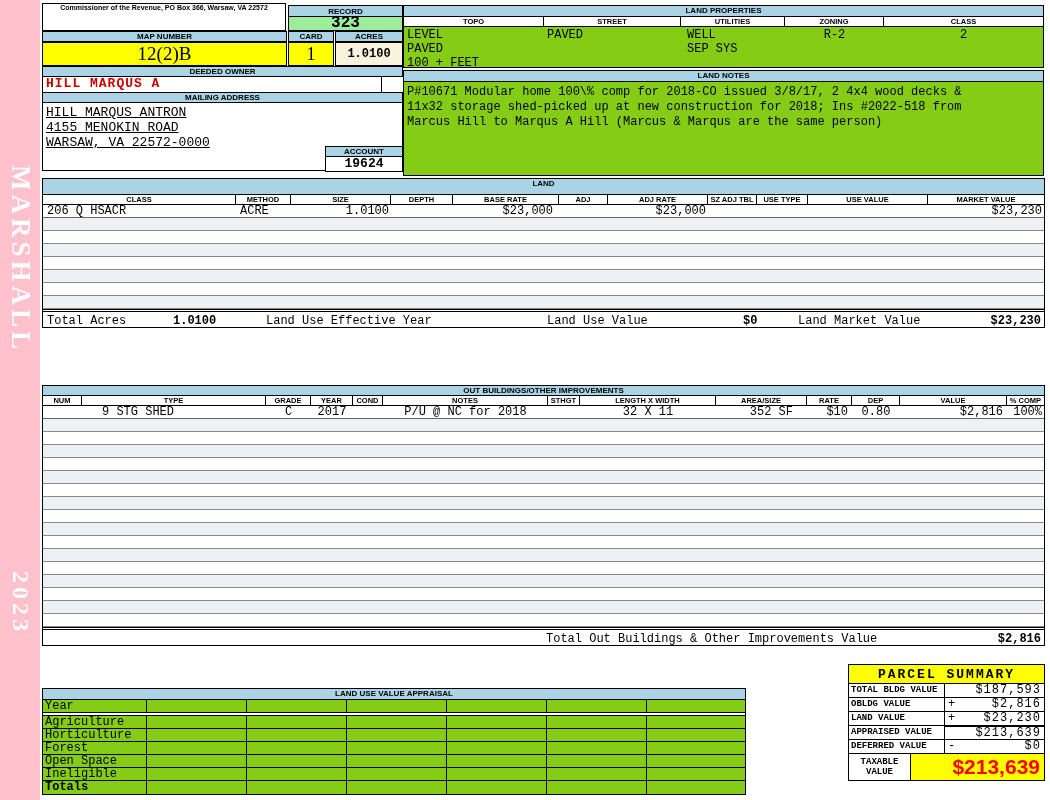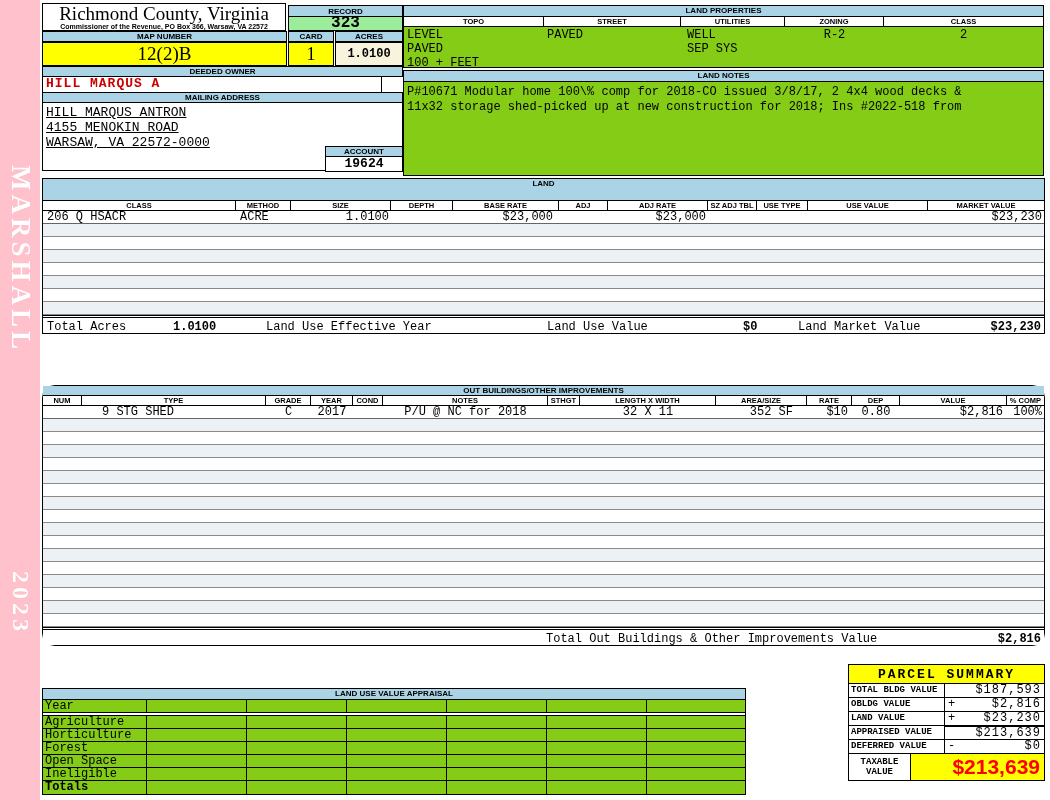--- a/index.html
+++ b/index.html
@@ -145,21 +145,20 @@
 </style>
 </head>
 <body>
 
 <div class="abs pink-strip">
   <div class="abs vtext" style="left:5px; top:165px; font-size:27px;">MARSHALL</div>
   <div class="abs vtext" style="left:7px; top:571px; font-size:24px;">2023</div>
 </div>
 
 <div class="abs box tc" style="left:42px; top:3px; width:244px; height:28px;">
-  <div class="serif" style="font-size:19px; line-height:19px;">Richmond County, Virginia</div>
   <div class="sans b" style="font-size:7px; line-height:8px;">Commissioner of the Revenue, PO Box 366, Warsaw, VA 22572</div>
 </div>
 
 <div class="abs" style="left:288px; top:5px; width:115px;">
   <div class="bar" style="height:12px; line-height:11px;">RECORD</div>
   <div class="box b tc" style="height:14px; background:#9BEC9B; font-size:16px; line-height:12px; border-top:none;">323</div>
 </div>
 
 <div class="abs tbl" style="left:403px; top:5px; width:641px; height:63px;">
   <div class="bar" style="height:11px; line-height:10px;">LAND PROPERTIES</div>
@@ -208,25 +207,26 @@
 </div>
 
 <div class="abs bar" style="left:325px; top:146px; width:78px; height:11px; line-height:10px; z-index:2;">ACCOUNT</div>
 <div class="abs box b tc" style="left:325px; top:157px; width:78px; height:15px; font-size:13px; line-height:14px; border-top:none; z-index:2;">19624</div>
 
 <div class="abs tbl" style="left:403px; top:70px; width:641px; height:106px;">
   <div class="bar" style="height:11px; line-height:10px;">LAND NOTES</div>
   <div style="font-size:12px; line-height:15px; padding:3px 0 0 3px; white-space:nowrap;">
     <div>P#10671 Modular home 100\% comp for 2018-CO issued 3/8/17, 2 4x4 wood decks &amp;</div>
     <div>11x32 storage shed-picked up at new construction for 2018; Ins #2022-518 from</div>
+    <div>Marcus Hill to Marqus A Hill (Marcus &amp; Marqus are the same person)</div>
   </div>
 </div>
 
 <div class="abs tbl" style="left:42px; top:178px; width:1003px;">
-  <div class="bar" style="height:22px; line-height:9px;">LAND</div>
+  <div class="bar" style="height:16px; line-height:9px;">LAND</div>
   <div class="grid land-grid hrow">
     <div class="hc">CLASS</div>
     <div class="hc">METHOD</div>
     <div class="hc">SIZE</div>
     <div class="hc">DEPTH</div>
     <div class="hc">BASE RATE</div>
     <div class="hc">ADJ</div>
     <div class="hc">ADJ RATE</div>
     <div class="hc">SZ ADJ TBL</div>
     <div class="hc">USE TYPE</div>
@@ -257,21 +257,21 @@
     <span style="left:4px;">Total Acres</span>
     <span class="b" style="left:130px;">1.0100</span>
     <span style="left:223px;">Land Use Effective Year</span>
     <span style="left:504px;">Land Use Value</span>
     <span class="b" style="left:700px;">$0</span>
     <span style="left:755px;">Land Market Value</span>
     <span class="b" style="right:3px;">$23,230</span>
   </div>
 </div>
 
-<div class="abs tbl" style="left:42px; top:385px; width:1003px;border-radius:13px;">
+<div class="abs tbl" style="left:42px; top:385px; width:1003px;">
   <div class="bar" style="height:10px; line-height:9px;">OUT BUILDINGS/OTHER IMPROVEMENTS</div>
   <div class="grid ob-grid hrow">
     <div class="hc">NUM</div>
     <div class="hc">TYPE</div>
     <div class="hc">GRADE</div>
     <div class="hc">YEAR</div>
     <div class="hc">COND</div>
     <div class="hc">NOTES</div>
     <div class="hc">STHGT</div>
     <div class="hc">LENGTH X WIDTH</div>

